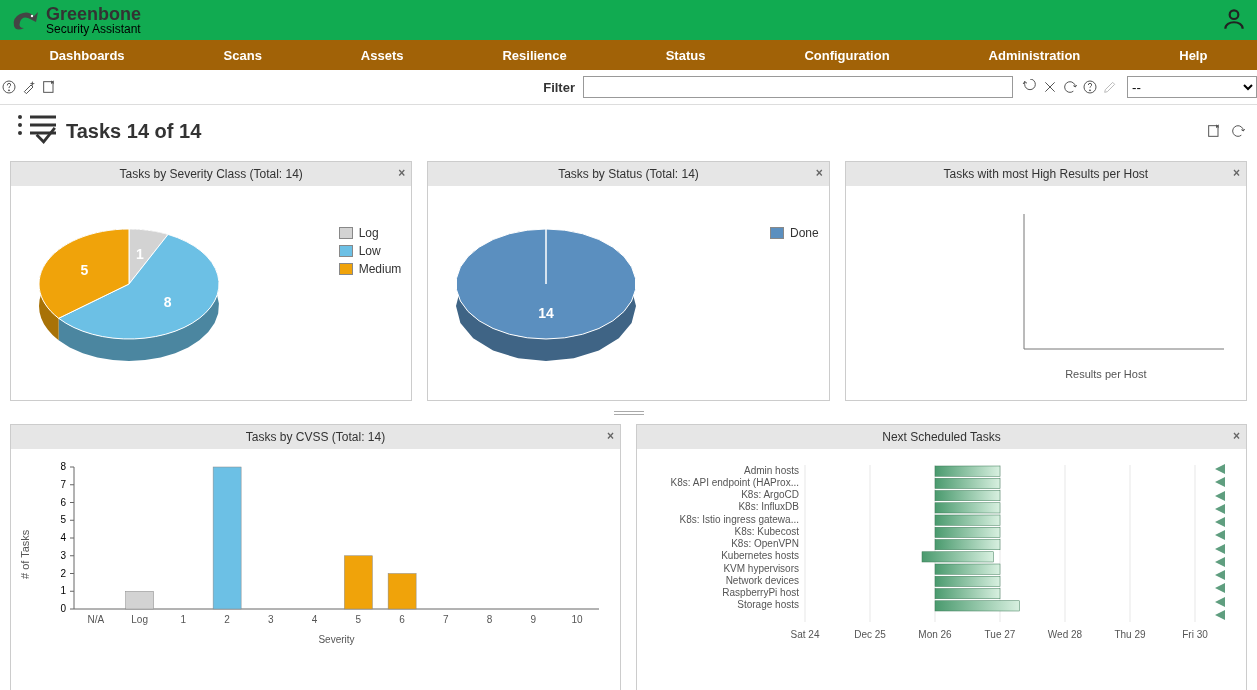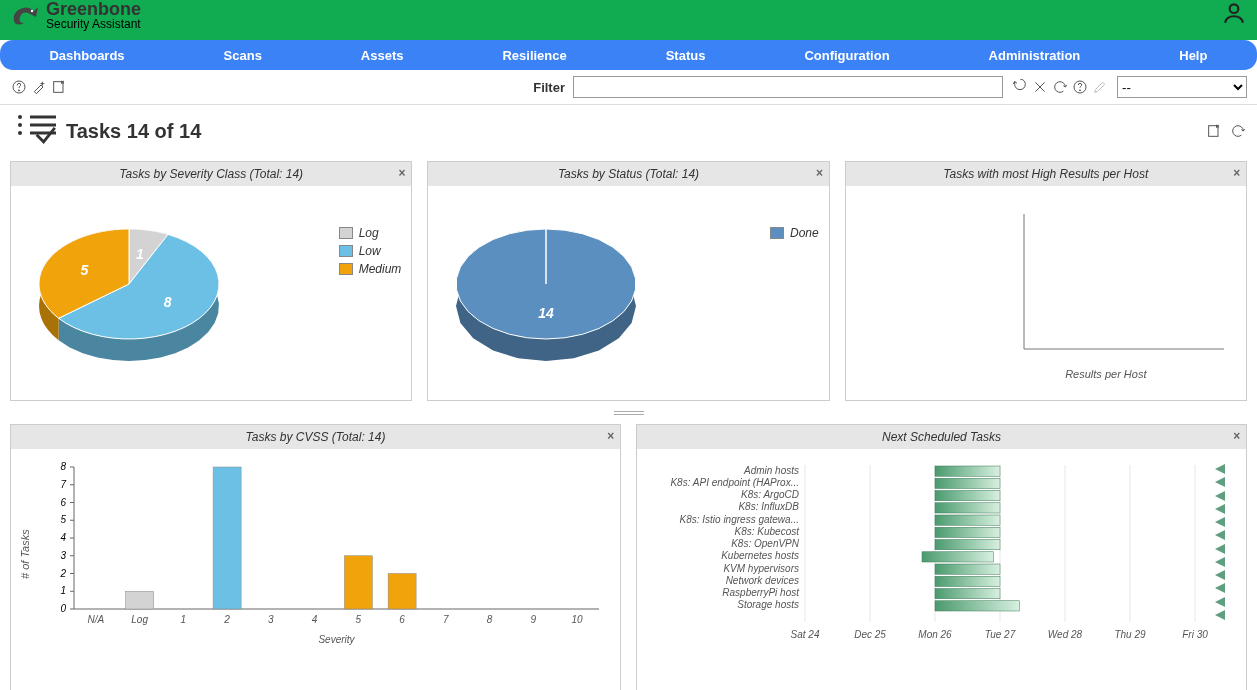--- a/index.html
+++ b/index.html
@@ -1,34 +1,34 @@
 <!DOCTYPE html>
 <html><head>
 <meta charset="utf-8">
 <style>
 * { box-sizing: border-box; margin: 0; padding: 0; }
 body { font-family: Verdana, sans-serif; font-size: 13px; color: #333; background: #fff; }
-.header-bar { background: #11ab51; height: 40px; display: flex; align-items: flex-start; justify-content: space-between; padding: 0 10px; }
+.header-bar { background: #11ab51; height: 40px; display: flex; align-items: center; justify-content: space-between; padding: 0 10px; }
 .logo-group { display: flex; align-items: center; gap: 6px; }
 .logo-text { display: flex; flex-direction: column; line-height: 1; }
 .logo-title { font-weight: bold; font-size: 18px; color: #333; }
 .logo-sub { font-size: 12px; color: #000000; }
-.topnav { background: #3b82f6; height: 30px; display: flex; align-items: center; justify-content: space-around; border-radius: 13px; }
+.topnav { background: #a16207; height: 30px; display: flex; align-items: center; justify-content: space-around; }
 .topnav-item { color: #fff; font-weight: bold; font-size: 13px; cursor: pointer; padding: 6px 10px; }
-.toolbar { display: flex; align-items: center; padding: 6px 10px; gap: 2px; border-bottom: 1px solid #ddd; }
+.toolbar { display: flex; align-items: center; padding: 6px 0; gap: 2px; border-bottom: 1px solid #ddd; }
 .toolbar .spacer { flex: 1; }
 .icon-btn { width: 18px; height: 18px; cursor: pointer; display: inline-flex; align-items: center; justify-content: center; color: #555; }
 .filter-label { font-weight: bold; margin-right: 6px; }
 .filter-input { width: 430px; height: 22px; border: 1px solid #999; padding: 0 4px; }
 .filter-select { width: 130px; height: 22px; border: 1px solid #999; margin-left: 6px; background: #fff; }
 .content { padding: 2px 10px 10px 10px; }
 .page-head { display: flex; align-items: center; gap: 8px; padding: 4px 0; }
 .page-title { font-size: 20px; font-weight: bold; }
 .page-head .right { margin-left: auto; display: flex; gap: 6px; }
-.dash-row { display: flex; gap: 15px; margin-top: 6px; font-style: italic; }
+.dash-row { display: flex; gap: 15px; margin-top: 6px; }
 .panel { border: 1px solid #ccc; background: #fff; position: relative; }
 .panel-header { background: #e6e6e6; padding: 5px 8px; text-align: center; font-size: 12px; color: #333; position: relative; }
 .panel-close { position: absolute; right: 6px; top: 4px; color: #666; cursor: pointer; font-weight: bold; }
 .panel-body { padding: 8px; }
 .row1 .panel { flex: 1; height: 240px; }
 .row2 .panel { flex: 1; height: 284px; }
 .legend { position: absolute; right: 10px; top: 40px; font-size: 12px; }
 .legend-row { display: flex; align-items: center; gap: 6px; margin-bottom: 4px; }
 .swatch { width: 14px; height: 12px; border: 1px solid #888; }
 .axis-label-y { position:absolute; transform: rotate(-90deg); transform-origin: left top; font-size: 11px; color: #555; }

